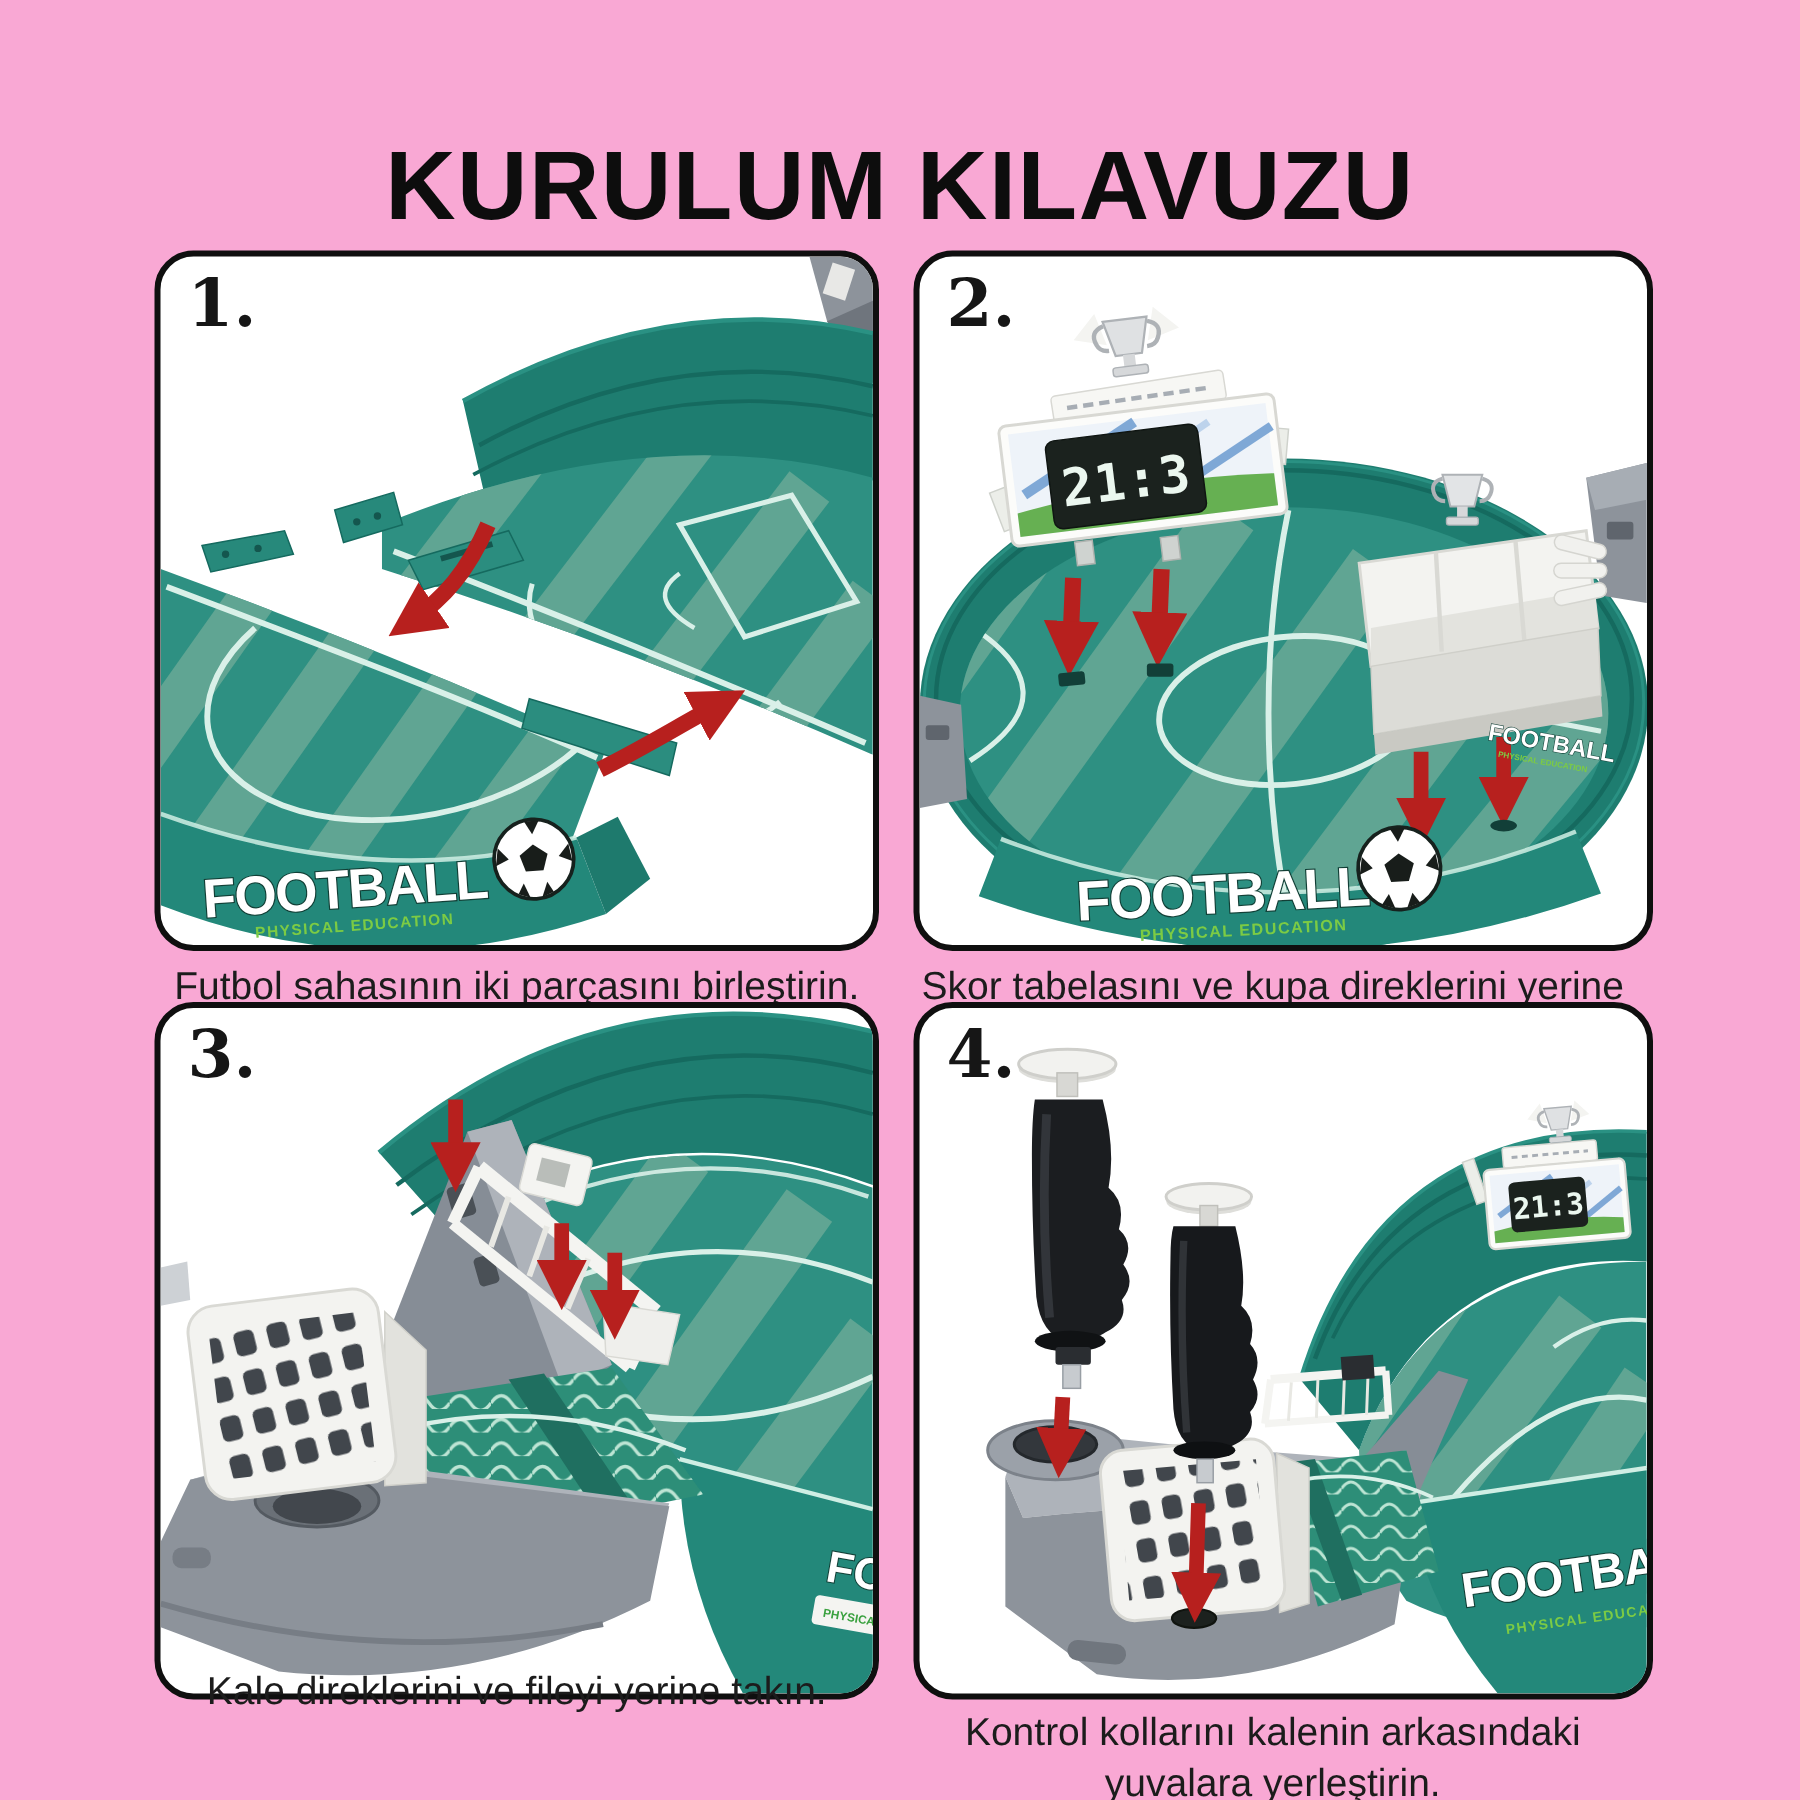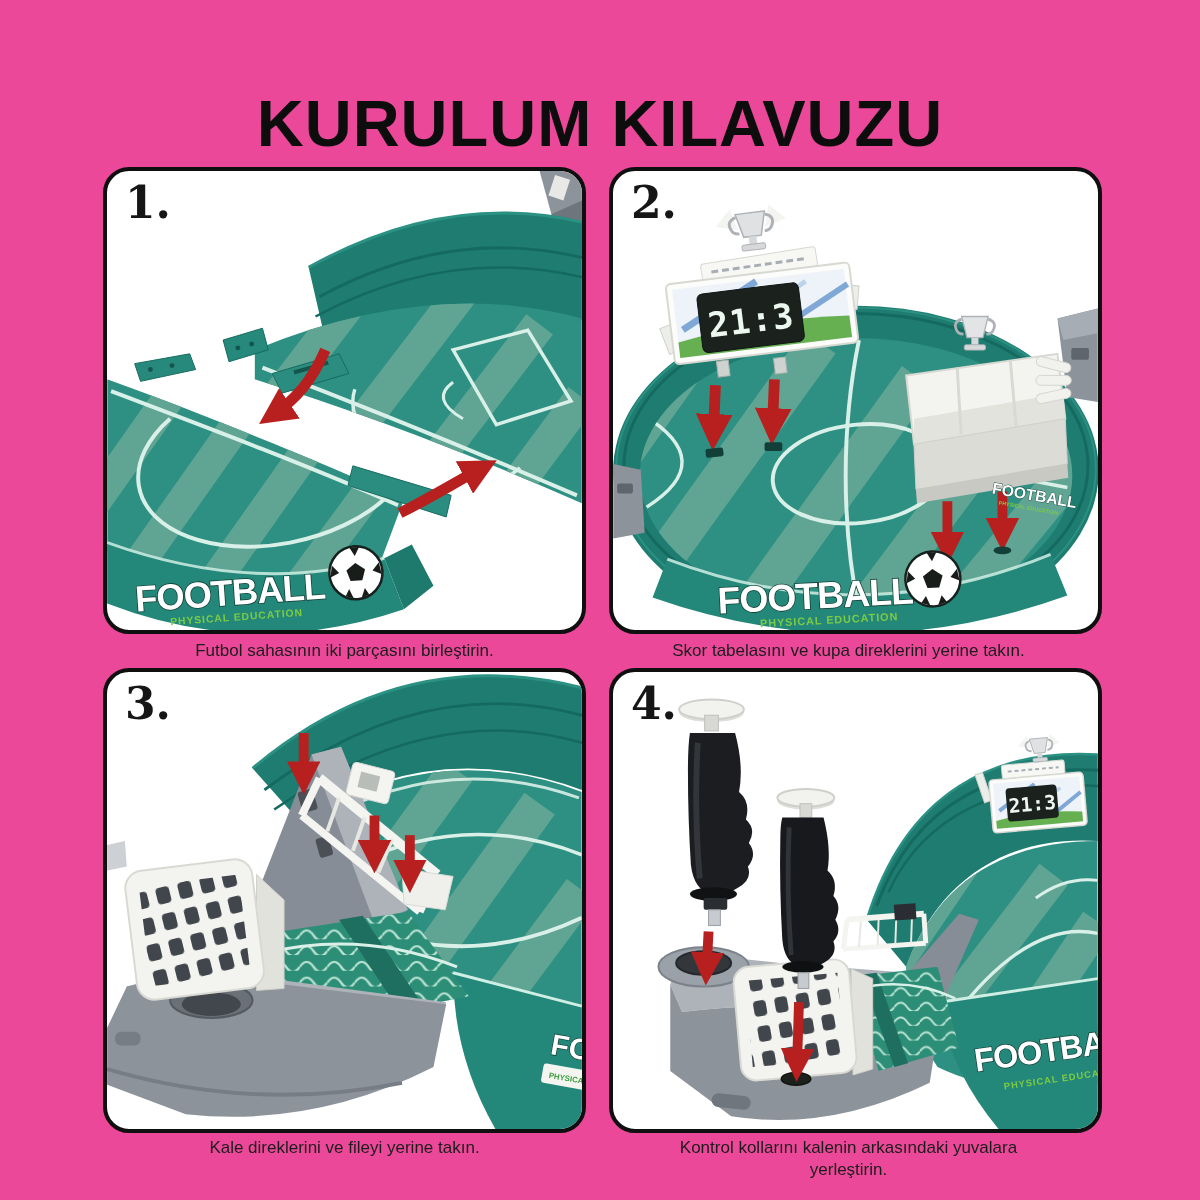--- a/index.html
+++ b/index.html
@@ -1,32 +1,32 @@
 <!DOCTYPE html>
 <html><head>
 <meta charset="utf-8">
 <style>
   html,body{margin:0;padding:0;}
   body{width:1200px;height:1200px;background:#ffffff;font-family:"Liberation Sans",sans-serif;}
-  .page{position:relative;width:1200px;height:1200px;background:#ec4899;overflow:hidden;}
+  .page{position:relative;width:1200px;height:1200px;background:#f9a8d4;overflow:hidden;}
   .title{position:absolute;top:42px;left:0;width:100%;text-align:center;
          font-size:65px;font-weight:bold;letter-spacing:1px;color:#0d0d0d;}
   .panel{position:absolute;background:#ffffff;border:4px solid #0f0f0f;border-radius:26px;
          overflow:hidden;box-sizing:border-box;}
   .p1{left:103px;top:167px;width:483px;height:467px;}
   .p2{left:609px;top:167px;width:493px;height:467px;}
   .p3{left:103px;top:668px;width:483px;height:465px;}
   .p4{left:609px;top:668px;width:493px;height:465px;}
   .scene{position:absolute;left:0;top:0;width:100%;height:100%;display:block;}
   .step-num{position:absolute;top:6px;left:18px;font-family:"DejaVu Serif",serif;
             font-weight:700;font-size:44px;color:#161616;z-index:3;}
-  .caption{position:absolute;text-align:center;font-size:17px;color:#1c1c1c;line-height:1.32;}
+  .caption{position:absolute;text-align:center;font-size:26px;color:#1c1c1c;line-height:1.32;}
   .c1{left:103px;top:640px;width:483px;}
   .c2{left:602px;top:640px;width:493px;}
-  .c3{left:103px;top:1137px;width:483px;}
+  .c3{left:103px;top:1110px;width:483px;}
   .c4{left:602px;top:1137px;width:493px;padding:0 38px;box-sizing:border-box;}
   .logo-text{font-family:"Liberation Sans",sans-serif;font-weight:bold;}
   .digits{font-family:"DejaVu Sans Mono",monospace;font-weight:bold;}
 </style>
 </head>
 <body>
 
 <div class="page">
 
   <h1 class="title">KURULUM KILAVUZU</h1>

